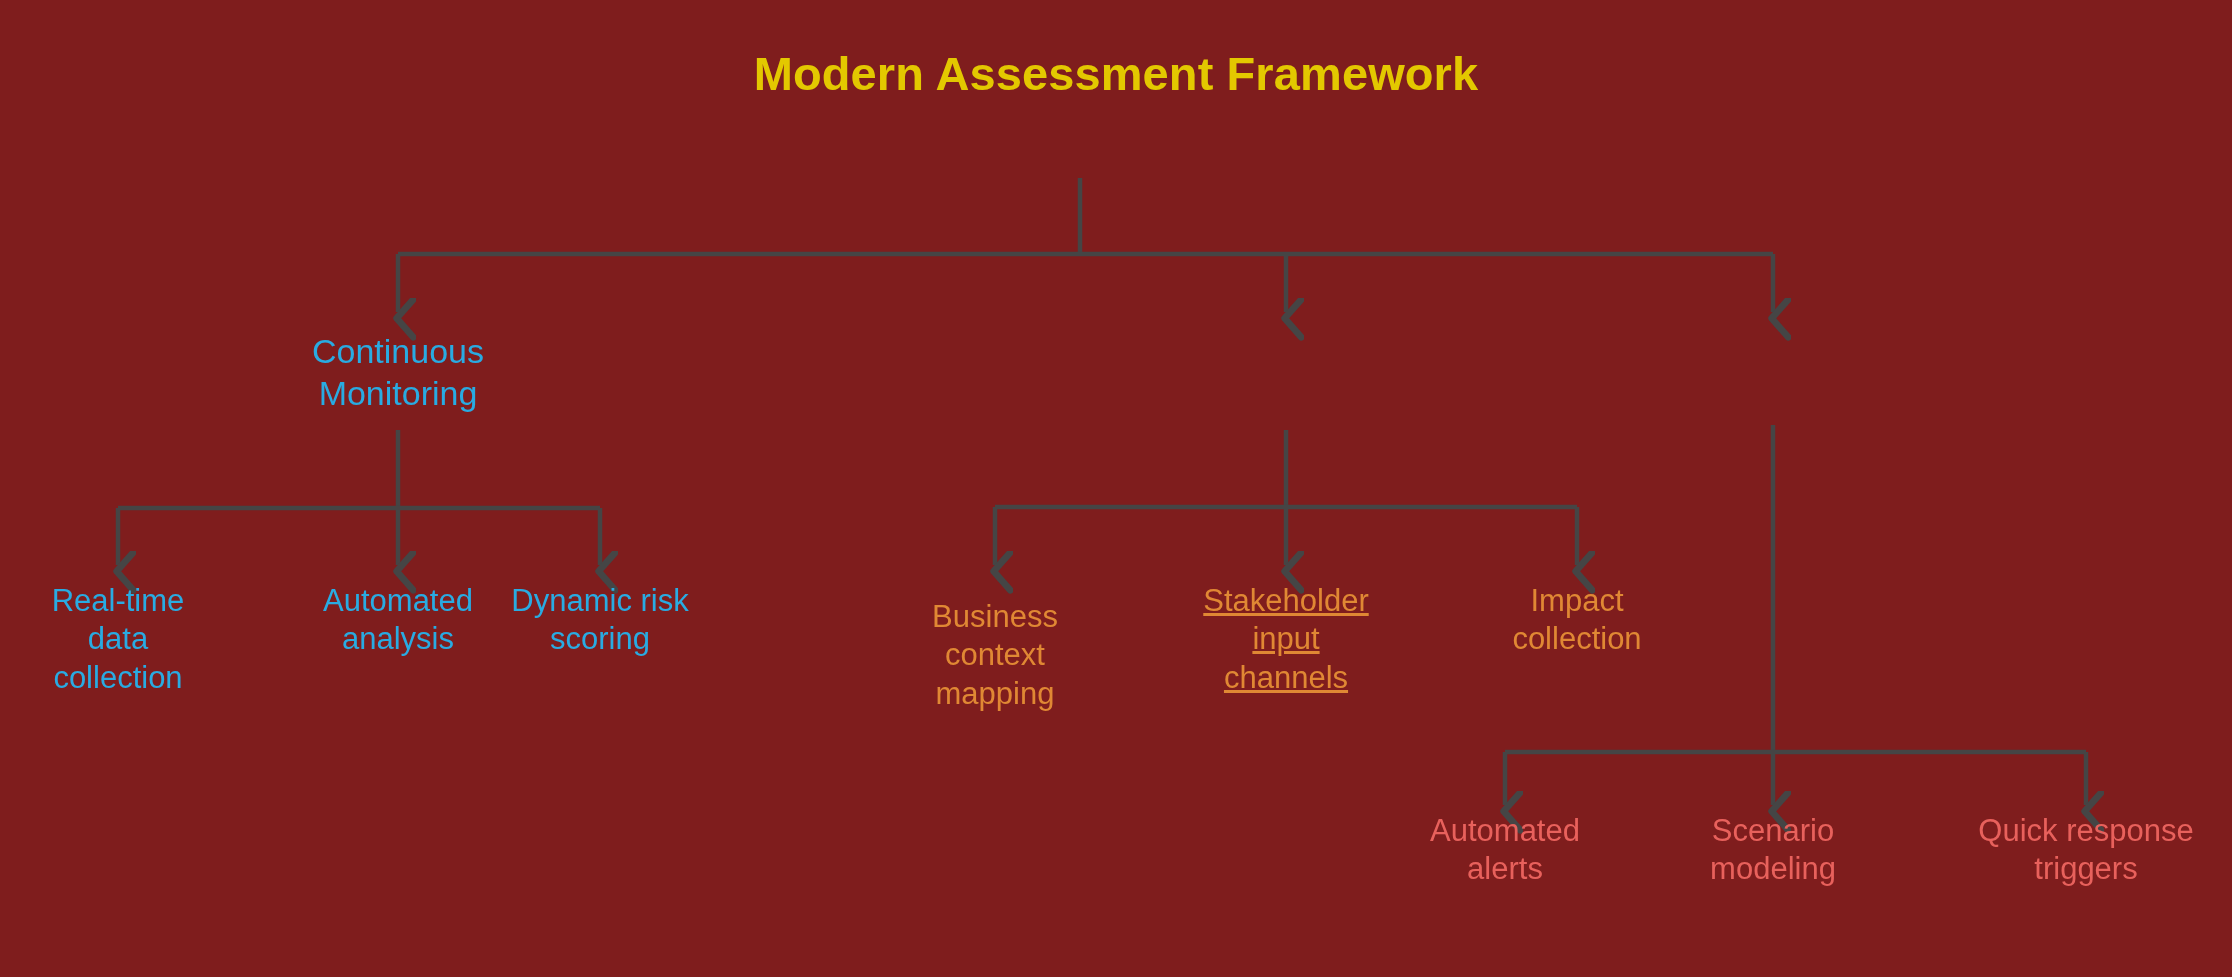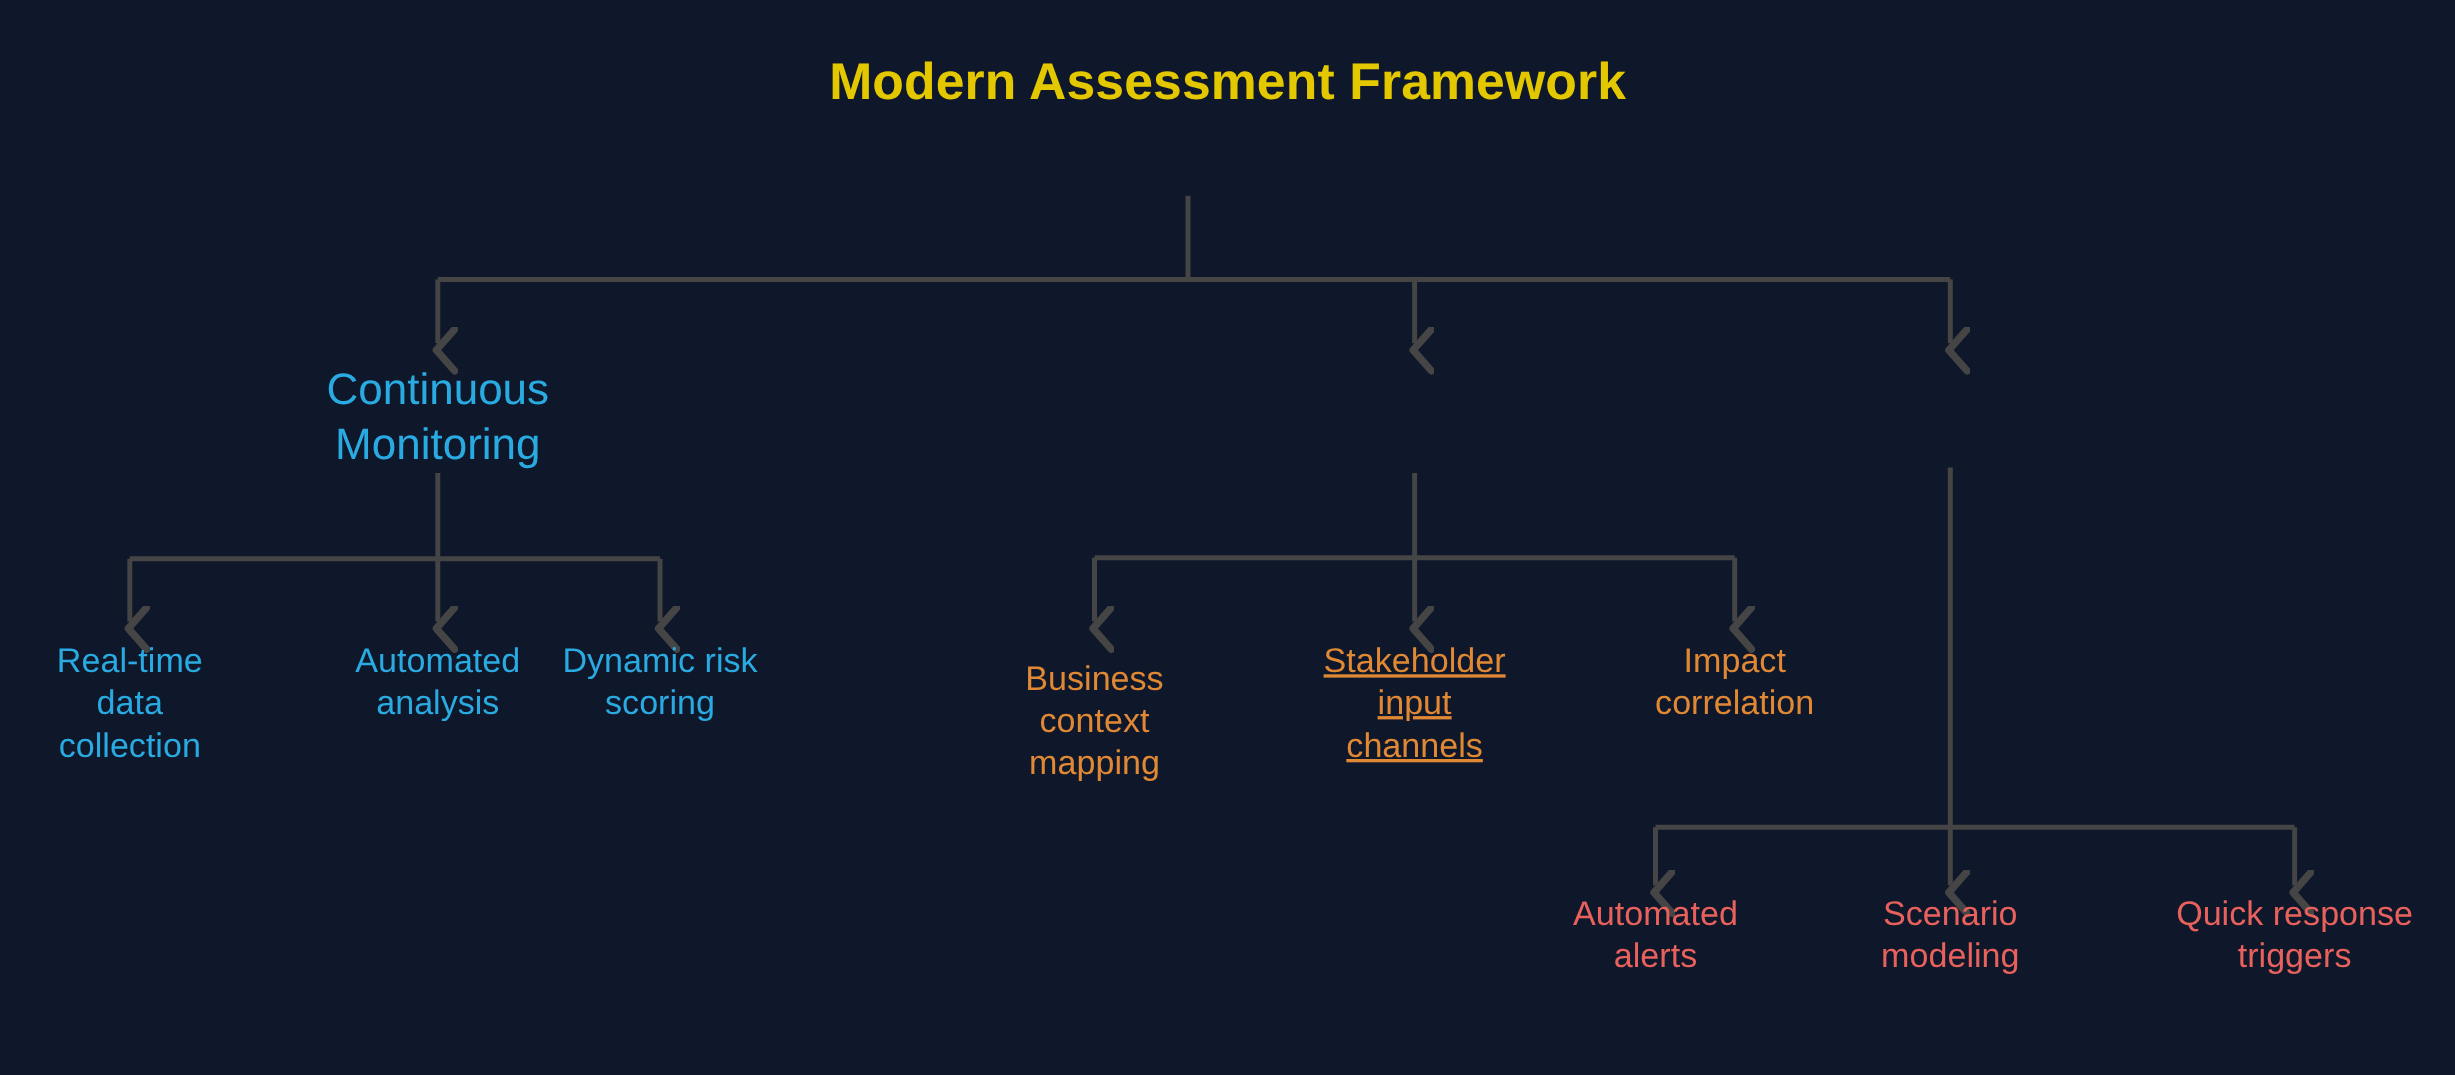--- a/index.html
+++ b/index.html
@@ -4,21 +4,21 @@
 <style>
   html, body {
     margin: 0;
     padding: 0;
     background: #ffffff;
   }
   #stage {
     position: relative;
     width: 2232px;
     height: 977px;
-    background: #0f172a;
+    background: #7f1d1d;
     font-family: "Liberation Sans", "DejaVu Sans", sans-serif;
     overflow: hidden;
   }
   #wires {
     position: absolute;
     left: 0;
     top: 0;
     width: 2232px;
     height: 977px;
     pointer-events: none;
@@ -36,21 +36,21 @@
     line-height: 1.12;
   }
   .node {
     position: absolute;
     text-align: center;
     line-height: 1.24;
     white-space: pre-line;
     transform: translateX(-50%);
   }
   .node.level1 {
-    font-size: 40px;
+    font-size: 34px;
   }
   .node.level2 {
     font-size: 31px;
   }
   .c-blue   { color: #29abe2; }
   .c-orange { color: #e08834; }
   .c-red    { color: #e8615c; }
 </style>
 </head>
 <body>
@@ -107,21 +107,21 @@
   <div class="node level2 c-blue" style="left:600px; top:582px; width:290px;">Dynamic risk
 scoring</div>
 
   <div class="node level2 c-orange" style="left:995px;  top:598px; width:250px;">Business
 context
 mapping</div>
   <div class="node level2 c-orange" style="left:1286px; top:582px; width:280px;text-decoration:underline;">Stakeholder
 input
 channels</div>
   <div class="node level2 c-orange" style="left:1577px; top:582px; width:280px;">Impact
-correlation</div>
+collection</div>
 
   <div class="node level2 c-red" style="left:1505px; top:812px; width:250px;">Automated
 alerts</div>
   <div class="node level2 c-red" style="left:1773px; top:812px; width:230px;">Scenario
 modeling</div>
   <div class="node level2 c-red" style="left:2086px; top:812px; width:290px;">Quick response
 triggers</div>
 
 </div>
 

